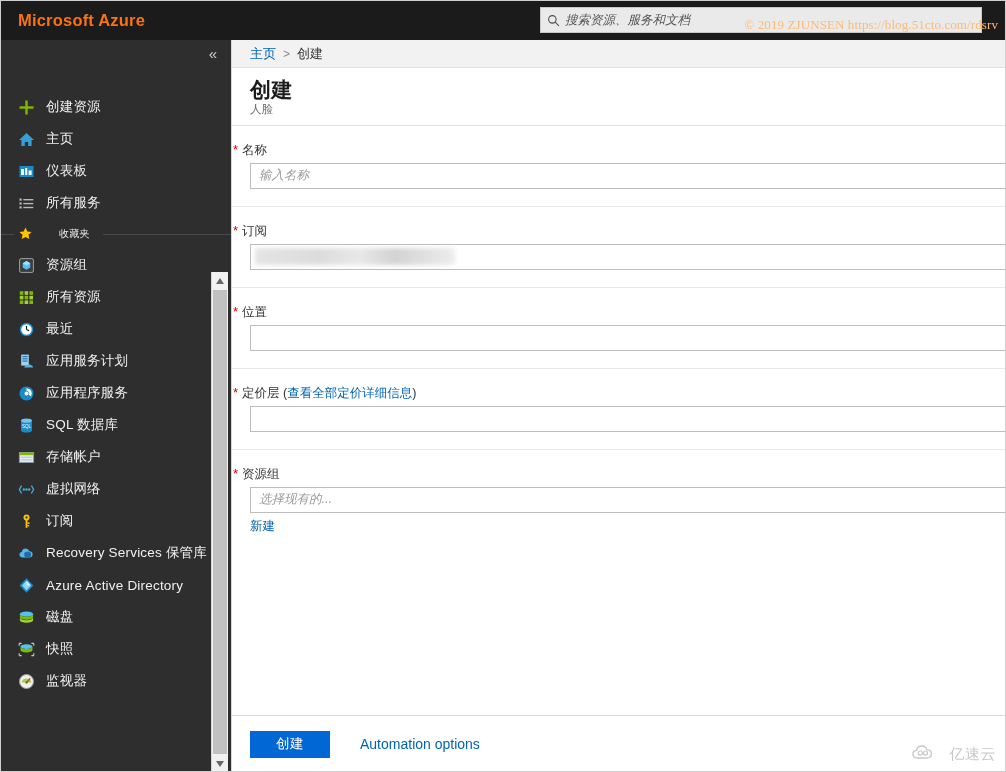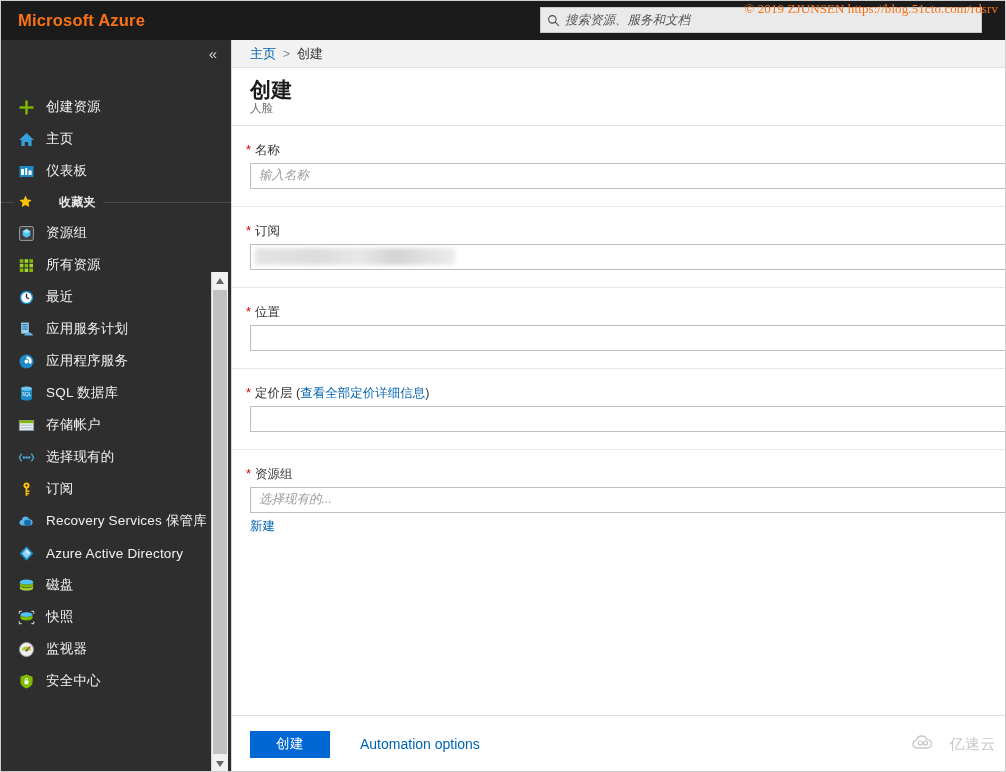--- a/index.html
+++ b/index.html
@@ -70,23 +70,23 @@
     color: #3a3a3a;
     font-style: italic;
     padding: 0;
   }
   .search-input::placeholder { color: #555; font-style: italic; opacity: 1; }
 
   
   .wm-top {
     position: absolute;
     right: 8px;
-    top: 1px;
+    top: 17px;
     font-size: 13px;
-    color: #f97316;
+    color: #fdba74;
     white-space: nowrap;
     letter-spacing: .1px;
     z-index: 6;
     pointer-events: none;
     font-family: "Liberation Serif", "DejaVu Serif", serif;
     text-align: right;
   }
 
   
   .body-row {
@@ -147,21 +147,21 @@
   .ico svg { display:block; }
 
   
   .fav-row {
     height: 30px;
     display: flex;
     align-items: center;
     padding-left: 18px;
     position: relative;
   }
-  .fav-row .nav-label { font-size: 12px; font-weight: 700; color:#e8e8e8;padding-left:13px; }
+  .fav-row .nav-label { font-size: 10px; font-weight: 400; color:#e8e8e8;padding-left:13px; }
   .fav-line-l, .fav-line-r {
     position: absolute;
     height: 1px;
     background: #4a4a4a;
     top: 50%;
   }
   .fav-line-l { left: 0; width: 14px; }
   .fav-line-r { left: 103px; right: 0; }
 
   
@@ -228,35 +228,34 @@
     font-weight: 700;
     color: #1a1a1a;
     line-height: 1.1;
     letter-spacing: .3px;
   }
   .title-sub {
     font-size: 11.5px;
     color: #6b6b6b;
     margin-top: 2px;
     line-height: 1.1;
-    font-family: Liberation Mono, monospace;
   }
 
   .form-area {
     flex: 1;
     min-height: 0;
     overflow: hidden;
     padding-top: 16px;
     position: relative;
   }
   .field { position: relative; }
   .field-label {
     font-size: 12.5px;
     color: #333;
-    padding-left: 14px;
+    padding-left: 1px;
     margin-bottom: 4px;
     white-space: nowrap;
   }
   .req { color: #d90000; margin-right: 4px; font-size: 13px; }
   .lbl-link { color: #0063b1; cursor: pointer; text-align: center; }
   .field-input {
     margin-left: 18px;
     height: 26px;
     border: 1px solid #bdbdbd;
     border-right: none;
@@ -326,21 +325,21 @@
     color: #0063b1;
     font-size: 14px;
     margin-left: 30px;
     cursor: pointer;
   }
 
   
   .wm-bottom {
     position: absolute;
     right: 10px;
-    bottom: 18px;
+    bottom: 8px;
     display: flex;
     align-items: center;
     gap: 14px;
     opacity: .55;
     pointer-events: none;
     z-index: 9;
   }
   .wm-bottom .wm-txt {
     font-size: 15px;
     color: #9a9a9a;
@@ -411,20 +410,33 @@
             <svg width="17" height="17" viewBox="0 0 17 17">
               <rect x="1.5" y="3" width="14" height="11" fill="#1b8bc7"></rect>
               <rect x="3" y="6" width="3" height="6" fill="#ffffff"></rect>
               <rect x="7.2" y="5" width="2" height="7" fill="#ffffff"></rect>
               <rect x="10.6" y="7.5" width="3" height="4.5" fill="#ffffff"></rect>
             </svg>
           </span>
           <span class="nav-label">仪表板</span>
         </div>
 
+        <div class="nav-item">
+          <span class="ico">
+            <svg width="17" height="17" viewBox="0 0 17 17">
+              <rect x="1.5" y="3.5" width="2.2" height="2.2" fill="#b8b8b8"></rect>
+              <rect x="1.5" y="7.4" width="2.2" height="2.2" fill="#b8b8b8"></rect>
+              <rect x="1.5" y="11.3" width="2.2" height="2.2" fill="#b8b8b8"></rect>
+              <rect x="5.3" y="4" width="10" height="1.4" fill="#b8b8b8"></rect>
+              <rect x="5.3" y="7.9" width="10" height="1.4" fill="#b8b8b8"></rect>
+              <rect x="5.3" y="11.8" width="10" height="1.4" fill="#b8b8b8"></rect>
+            </svg>
+          </span>
+          <span class="nav-label">所有服务</span>
+        </div>
 
         <div class="fav-row">
           <span class="fav-line-l"></span>
           <span class="ico">
             <svg width="15" height="15" viewBox="0 0 17 17">
               <path d="M8.5 1.6 L10.6 6.1 L15.4 6.7 L11.9 10.0 L12.8 14.8 L8.5 12.4 L4.2 14.8 L5.1 10.0 L1.6 6.7 L6.4 6.1 Z" fill="#ffc400"></path>
             </svg>
           </span>
           <span class="nav-label">收藏夹</span>
           <span class="fav-line-r"></span>
@@ -521,21 +533,21 @@
         <div class="nav-item">
           <span class="ico">
             <svg width="17" height="17" viewBox="0 0 17 17">
               <path d="M3.6 4.6 L1.4 8.5 L3.6 12.4" fill="none" stroke="#4aa8d8" stroke-width="1.3"></path>
               <path d="M13.4 4.6 L15.6 8.5 L13.4 12.4" fill="none" stroke="#4aa8d8" stroke-width="1.3"></path>
               <circle cx="5.8" cy="8.5" r="1.2" fill="#4aa8d8"></circle>
               <circle cx="8.5" cy="8.5" r="1.2" fill="#4aa8d8"></circle>
               <circle cx="11.2" cy="8.5" r="1.2" fill="#4aa8d8"></circle>
             </svg>
           </span>
-          <span class="nav-label">选择现有的</span>
+          <span class="nav-label">虚拟网络</span>
         </div>
 
         <div class="nav-item">
           <span class="ico">
             <svg width="17" height="17" viewBox="0 0 17 17">
               <circle cx="8.5" cy="4.4" r="3" fill="#ffc400"></circle>
               <circle cx="8.5" cy="4.4" r="1.1" fill="#2e2e2e"></circle>
               <rect x="7.6" y="6.6" width="1.8" height="8.2" fill="#ffc400"></rect>
               <rect x="9.4" y="9.4" width="2.2" height="1.5" fill="#ffc400"></rect>
               <rect x="9.4" y="12" width="1.8" height="1.4" fill="#ffc400"></rect>
@@ -592,30 +604,20 @@
             <svg width="17" height="17" viewBox="0 0 17 17">
               <circle cx="8.5" cy="8.5" r="7" fill="#efefef" stroke="#9a9a9a" stroke-width="1"></circle>
               <path d="M3.6 9.6 a5 5 0 0 1 9.8 0 z" fill="#a4d037"></path>
               <path d="M8.5 9.6 L12.2 5.4" stroke="#d13438" stroke-width="1.3"></path>
               <circle cx="8.5" cy="9.6" r="1.1" fill="#555"></circle>
             </svg>
           </span>
           <span class="nav-label">监视器</span>
         </div>
 
-        <div class="nav-item">
-          <span class="ico">
-            <svg width="17" height="17" viewBox="0 0 17 17">
-              <path d="M8.5 1.4 L14.6 3.8 v5.2 q0 4.4-6.1 6.6 q-6.1-2.2-6.1-6.6 V3.8 z" fill="#7fba00"></path>
-              <rect x="6.5" y="7.6" width="4" height="3.6" rx=".5" fill="#ffffff"></rect>
-              <path d="M7.3 7.6 v-1.1 a1.2 1.2 0 0 1 2.4 0 v1.1" fill="none" stroke="#ffffff" stroke-width="1"></path>
-            </svg>
-          </span>
-          <span class="nav-label">安全中心</span>
-        </div>
 
       </div>
 
       <div class="sb-scroll">
         <div class="sb-btn">
           <svg width="8" height="6" viewBox="0 0 8 6">
               <path d="M4 0 L8 6 L0 6 Z" fill="#666"></path>
             </svg>
         </div>
         <div class="sb-thumb"></div>

